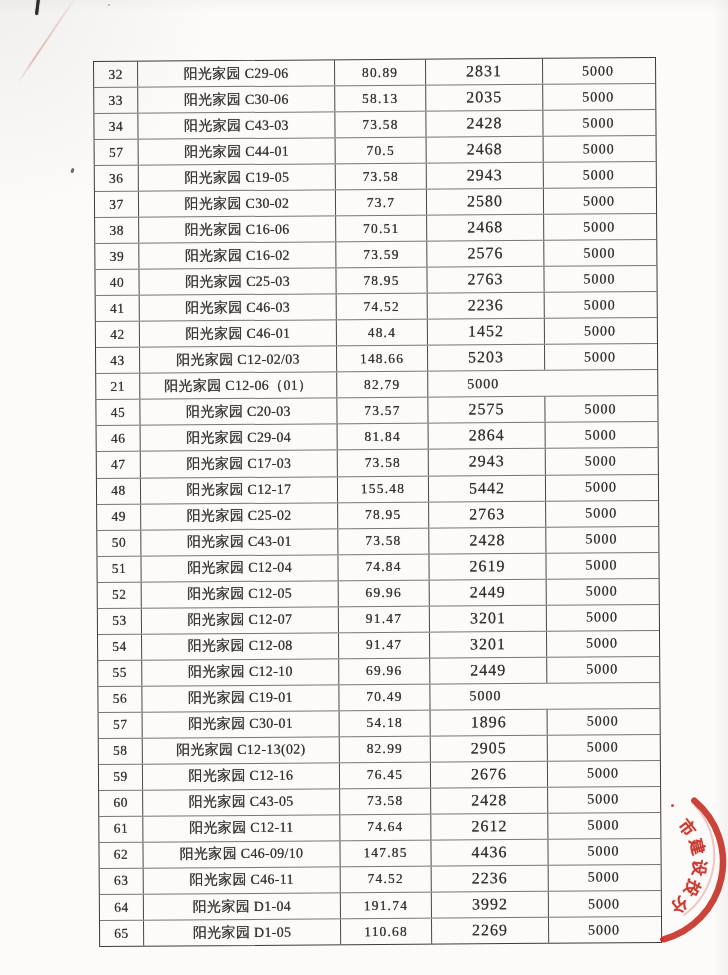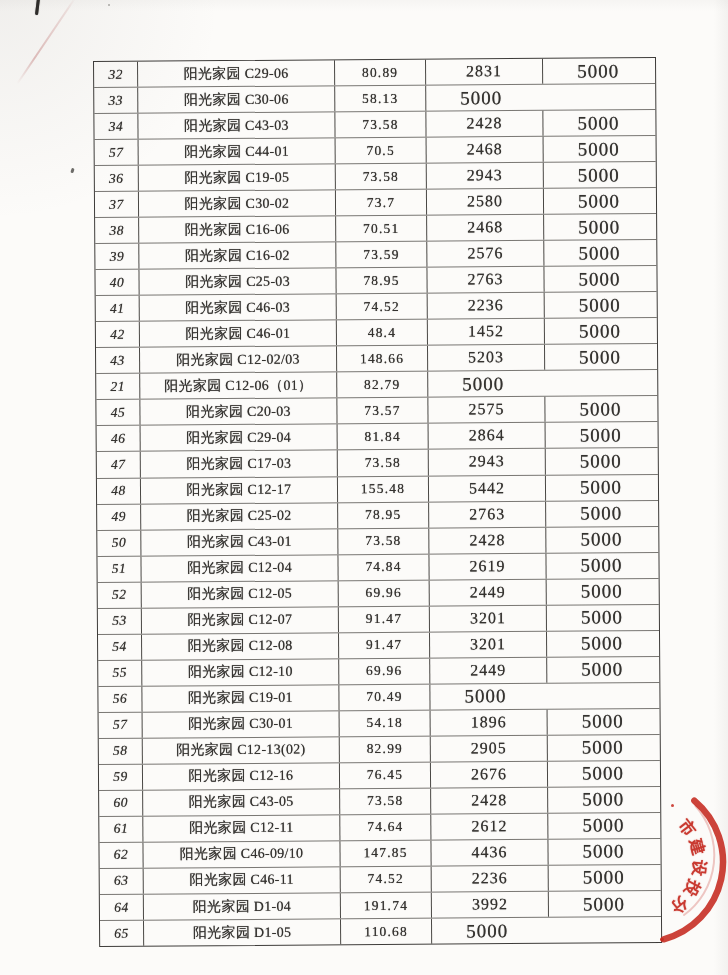--- a/index.html
+++ b/index.html
@@ -53,25 +53,25 @@
   }
   .row:first-child{border-top:none;}
   .cell{
     display:flex;align-items:center;justify-content:center;
     box-sizing:border-box;
     border-right:1.3px solid #4a4845;
     text-shadow:0 0 0.7px rgba(60,58,55,0.85);
     white-space:nowrap;overflow:visible;
   }
   .cell:last-child{border-right:none;}
-  .c0{width:44px;font-size:13.5px;letter-spacing:.5px;font-style:italic;}
+  .c0{width:44px;font-size:13.5px;letter-spacing:.5px;}
   .c1{width:197px;font-size:14px;letter-spacing:.3px;}
   .c2{width:91px;font-size:13.5px;letter-spacing:1.2px;}
   .c3{width:117px;font-size:16px;letter-spacing:1px;align-items:flex-start;padding-top:3px;}
-  .c4{width:110px;font-size:19px;letter-spacing:1px;}
+  .c4{width:110px;font-size:14px;letter-spacing:1px;}
   
   .stamp-layer{position:absolute;left:0;top:0;width:728px;height:975px;pointer-events:none;}
   .stamp-char{
     position:absolute;width:20px;height:20px;line-height:20px;text-align:center;
     font-size:16px;font-weight:bold;
     text-shadow:0 0 1.2px rgba(195,45,35,0.75);
     opacity:.92;
   }
   .stamp-speck{position:absolute;border-radius:50%;opacity:.85;}
 </style>
@@ -90,20 +90,21 @@
         <div class="cell c0">32</div>
         <div class="cell c1">阳光家园 C29-06</div>
         <div class="cell c2">80.89</div>
         <div class="cell c3">2831</div>
         <div class="cell c4">5000</div>
       </div>
       <div class="row">
         <div class="cell c0">33</div>
         <div class="cell c1">阳光家园 C30-06</div>
         <div class="cell c2">58.13</div>
+        <div class="cell c3">2035</div>
         <div class="cell c4">5000</div>
       </div>
       <div class="row">
         <div class="cell c0">34</div>
         <div class="cell c1">阳光家园 C43-03</div>
         <div class="cell c2">73.58</div>
         <div class="cell c3">2428</div>
         <div class="cell c4">5000</div>
       </div>
       <div class="row">
@@ -311,20 +312,21 @@
         <div class="cell c0">64</div>
         <div class="cell c1">阳光家园 D1-04</div>
         <div class="cell c2">191.74</div>
         <div class="cell c3">3992</div>
         <div class="cell c4">5000</div>
       </div>
       <div class="row">
         <div class="cell c0">65</div>
         <div class="cell c1">阳光家园 D1-05</div>
         <div class="cell c2">110.68</div>
+        <div class="cell c3">2269</div>
         <div class="cell c4">5000</div>
       </div>
     </div>
 
   <div class="stamp-layer" id="stamp-layer">
     <svg width="728" height="975" style="position:absolute;left:0;top:0;">
       <path id="seal-arc" d="M 694.4 800.7 A 80 80 0 0 1 663.7 939.3" fill="none" stroke="#c5291f" stroke-width="6.5" stroke-linecap="round" opacity="0.88"></path>
       <path d="M 695.5 806 A 74 74 0 0 1 684 915" fill="none" stroke="#c5291f" stroke-width="2" stroke-linecap="round" opacity="0.25"></path>
     </svg>
   <div class="stamp-char" style="color: rgb(197, 41, 31); left: 677.129px; top: 817.523px; transform: rotate(52deg);">市</div>

